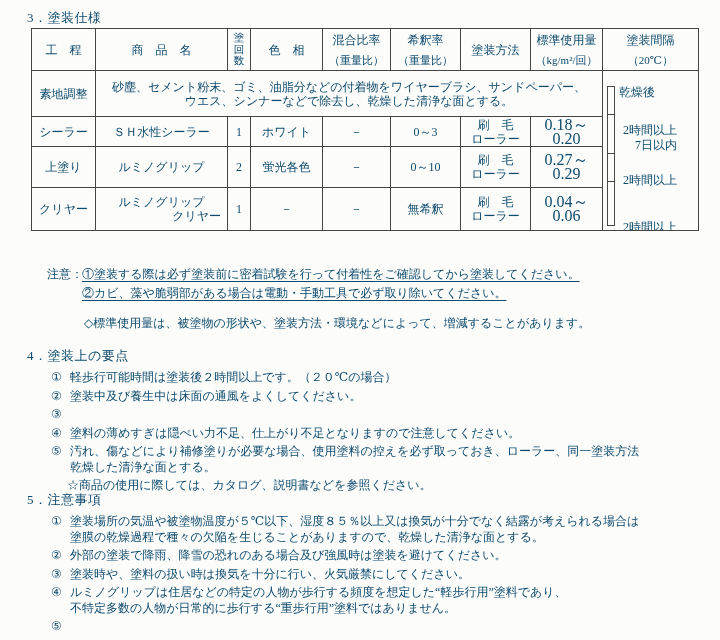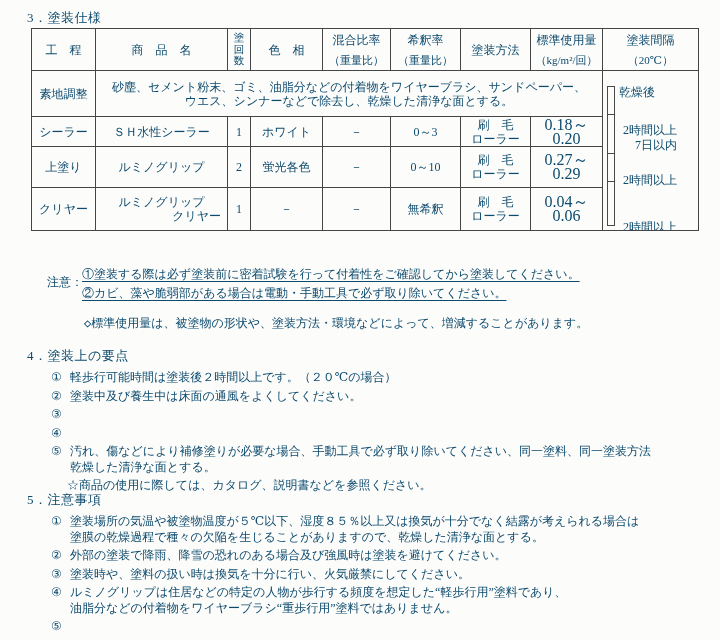--- a/index.html
+++ b/index.html
@@ -155,46 +155,47 @@
       <td>無希釈</td>
       <td class="c-method">
         <span>刷　毛</span><br>
         <span>ローラー</span>
       </td>
       <td class="c-usage">0.04～0.06</td>
     </tr>
   </tbody>
     </table>
 
-  <div class="abs note-line" style="left:47px; top:274px;">注意：</div>
+  <div class="abs note-line" style="left:47px; top:266px;">注意：</div>
   <div class="abs note-line u" style="left:82px; top:285px;">②カビ、藻や脆弱部がある場合は電動・手動工具で必ず取り除いてください。</div>
   <div class="abs note-line u" style="left:82px; top:266px;">①塗装する際は必ず塗装前に密着試験を行って付着性をご確認してから塗装してください。</div>
-  <div class="abs note-line" style="left:84px; top:315px;font-family:Liberation Mono, monospace;">◇標準使用量は、被塗物の形状や、塗装方法・環境などによって、増減することがあります。</div>
+  <div class="abs note-line" style="left:84px; top:315px;">◇標準使用量は、被塗物の形状や、塗装方法・環境などによって、増減することがあります。</div>
 
   <div class="sec" style="left:27px; top:347px;">
     <div class="sec-title">4．塗装上の要点</div>
     <div class="items">
       <div class="item">
         <span class="num">①</span>
         <span class="itext">軽歩行可能時間は塗装後２時間以上です。（２０℃の場合）</span>
       </div>
       <div class="item">
         <span class="num">②</span>
         <span class="itext">塗装中及び養生中は床面の通風をよくしてください。</span>
       </div>
       <div class="item">
         <span class="num">③</span>
       </div>
       <div class="item">
         <span class="num">④</span>
+        <span class="itext">塗料の薄めすぎは隠ぺい力不足、仕上がり不足となりますので注意してください。</span>
       </div>
       <div class="item">
         <span class="num">⑤</span>
         <span class="itext">
-          <span>汚れ、傷などにより補修塗りが必要な場合、手動工具で必ず取り除いてください、同一塗料、同一塗装方法</span><br>
+          <span>汚れ、傷などにより補修塗りが必要な場合、使用塗料の控えを必ず取っておき、ローラー、同一塗装方法</span><br>
           <span>乾燥した清浄な面とする。</span>
         </span>
       </div>
       <div class="star-line">☆商品の使用に際しては、カタログ、説明書などを参照ください。</div>
     </div>
   </div>
 
   <div class="sec" style="left:27px; top:491px;">
     <div class="sec-title">5．注意事項</div>
     <div class="items">
@@ -210,21 +211,21 @@
         <span class="itext">外部の塗装で降雨、降雪の恐れのある場合及び強風時は塗装を避けてください。</span>
       </div>
       <div class="item">
         <span class="num">③</span>
         <span class="itext">塗装時や、塗料の扱い時は換気を十分に行い、火気厳禁にしてください。</span>
       </div>
       <div class="item">
         <span class="num">④</span>
         <span class="itext">
           <span>ルミノグリップは住居などの特定の人物が歩行する頻度を想定した“軽歩行用”塗料であり、</span><br>
-          <span>油脂分などの付着物をワイヤーブラシ“重歩行用”塗料ではありません。</span>
+          <span>不特定多数の人物が日常的に歩行する“重歩行用”塗料ではありません。</span>
         </span>
       </div>
       <div class="item">
         <span class="num">⑤</span>
       </div>
     </div>
   </div>
 
 </div>
 

